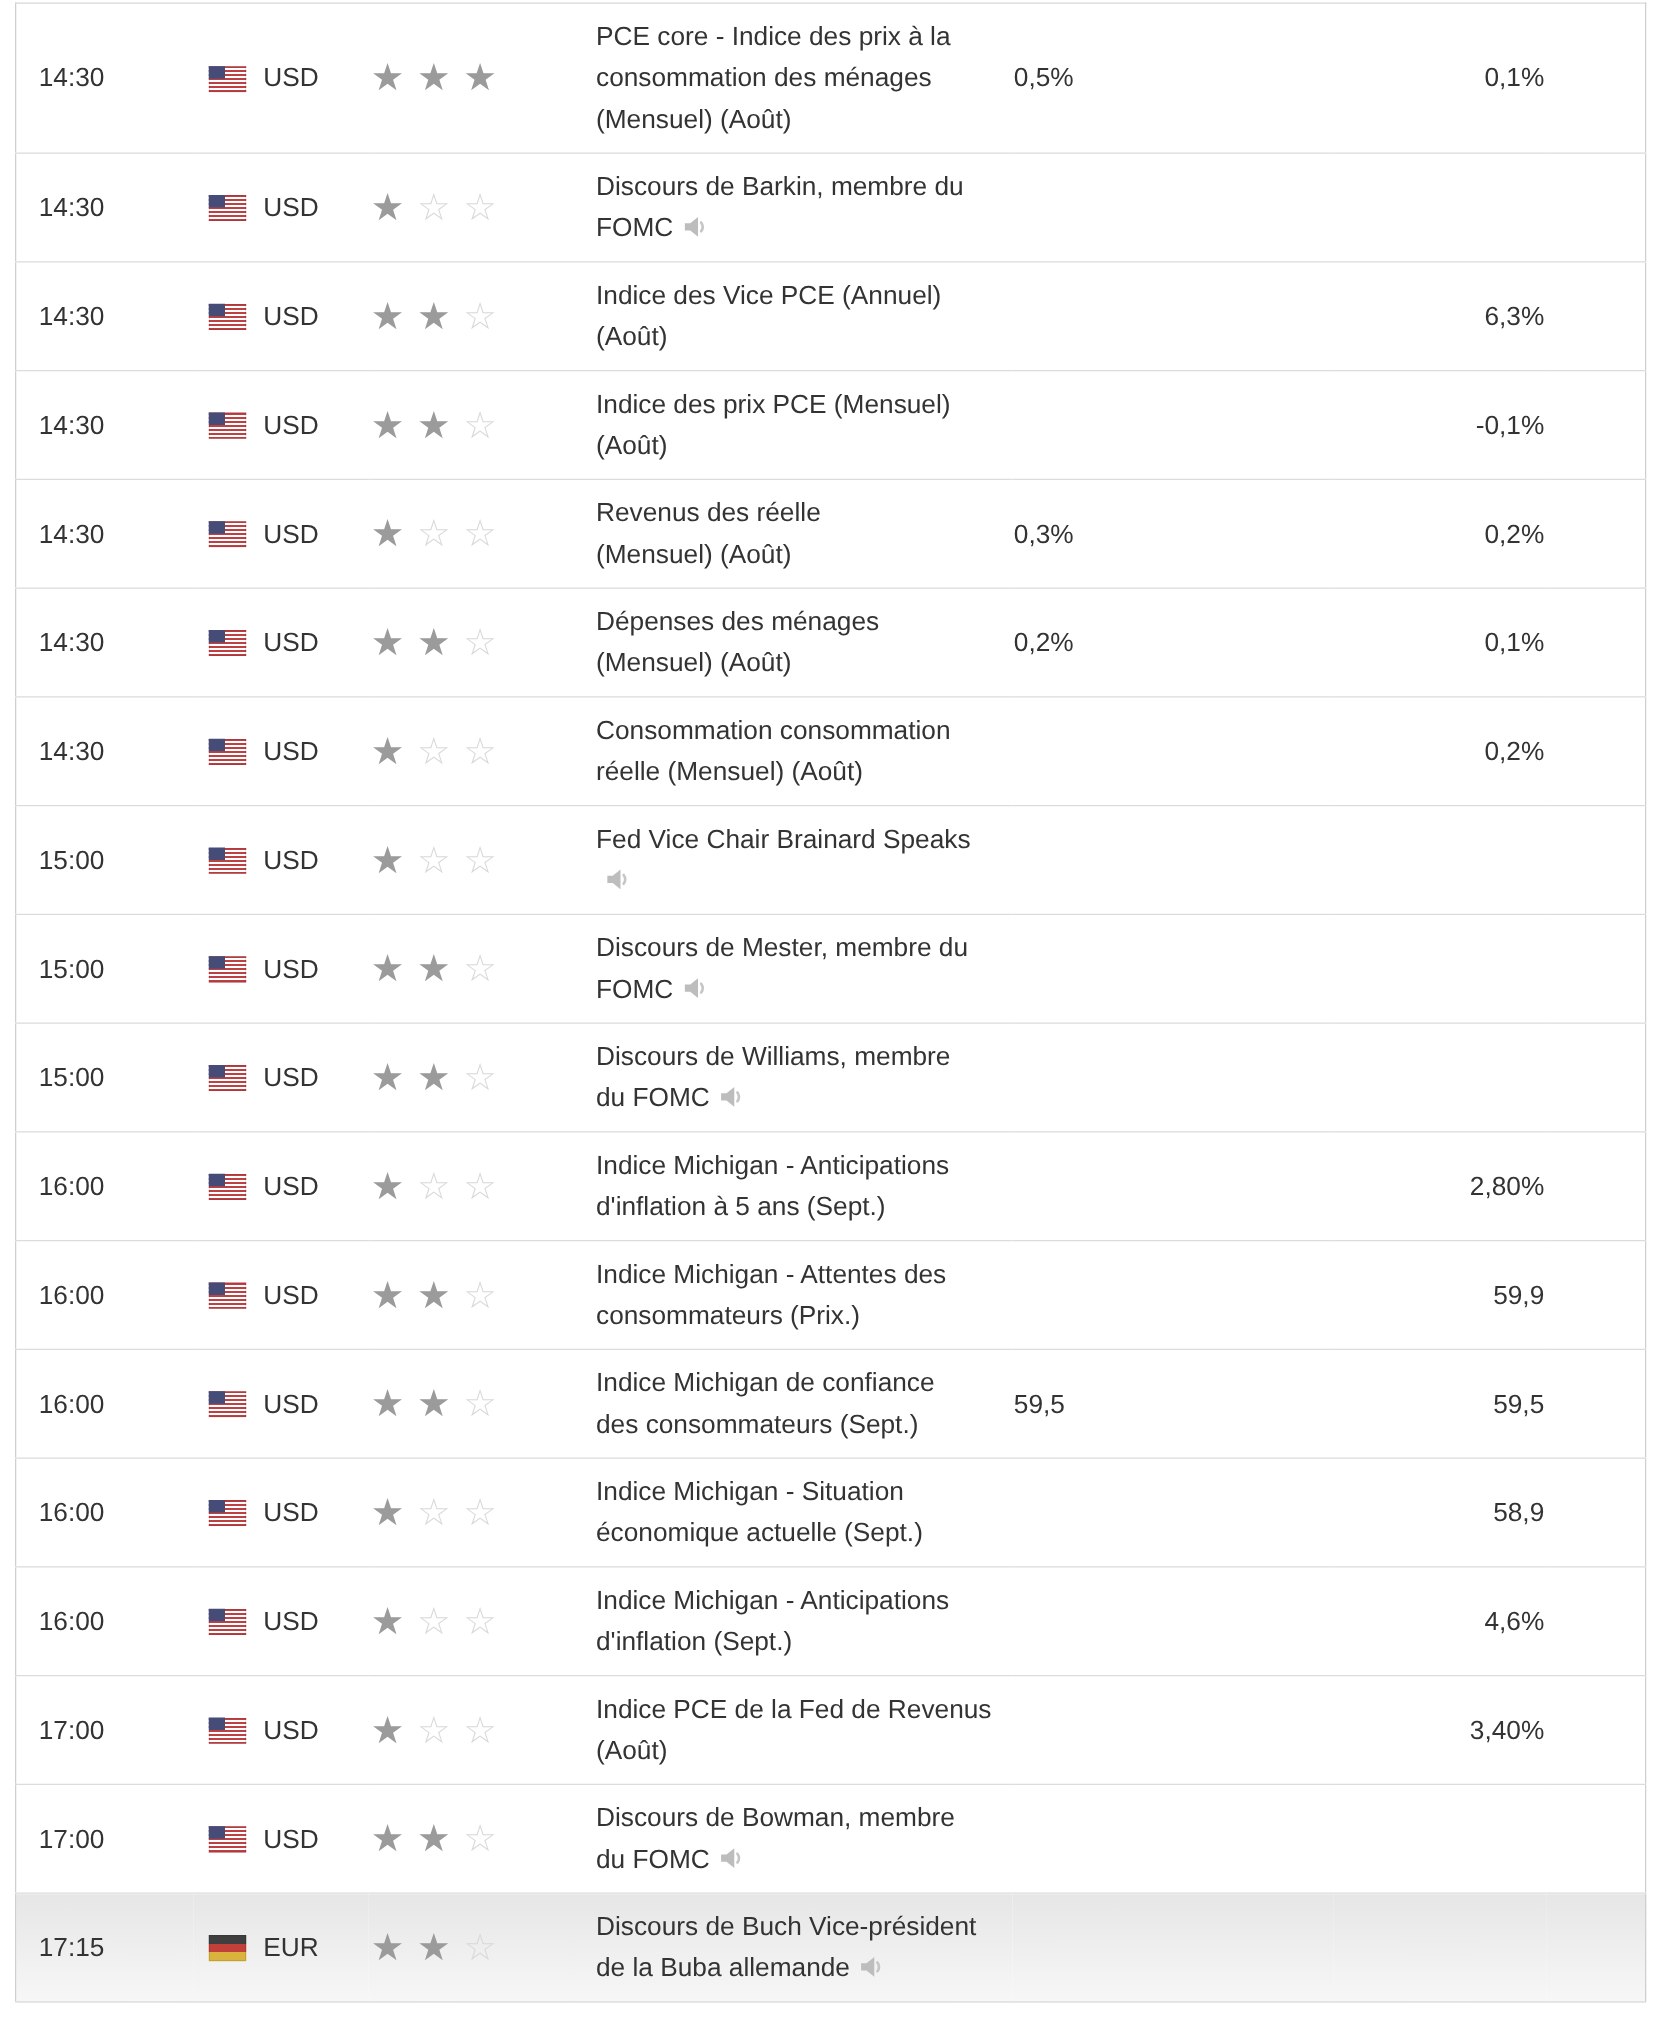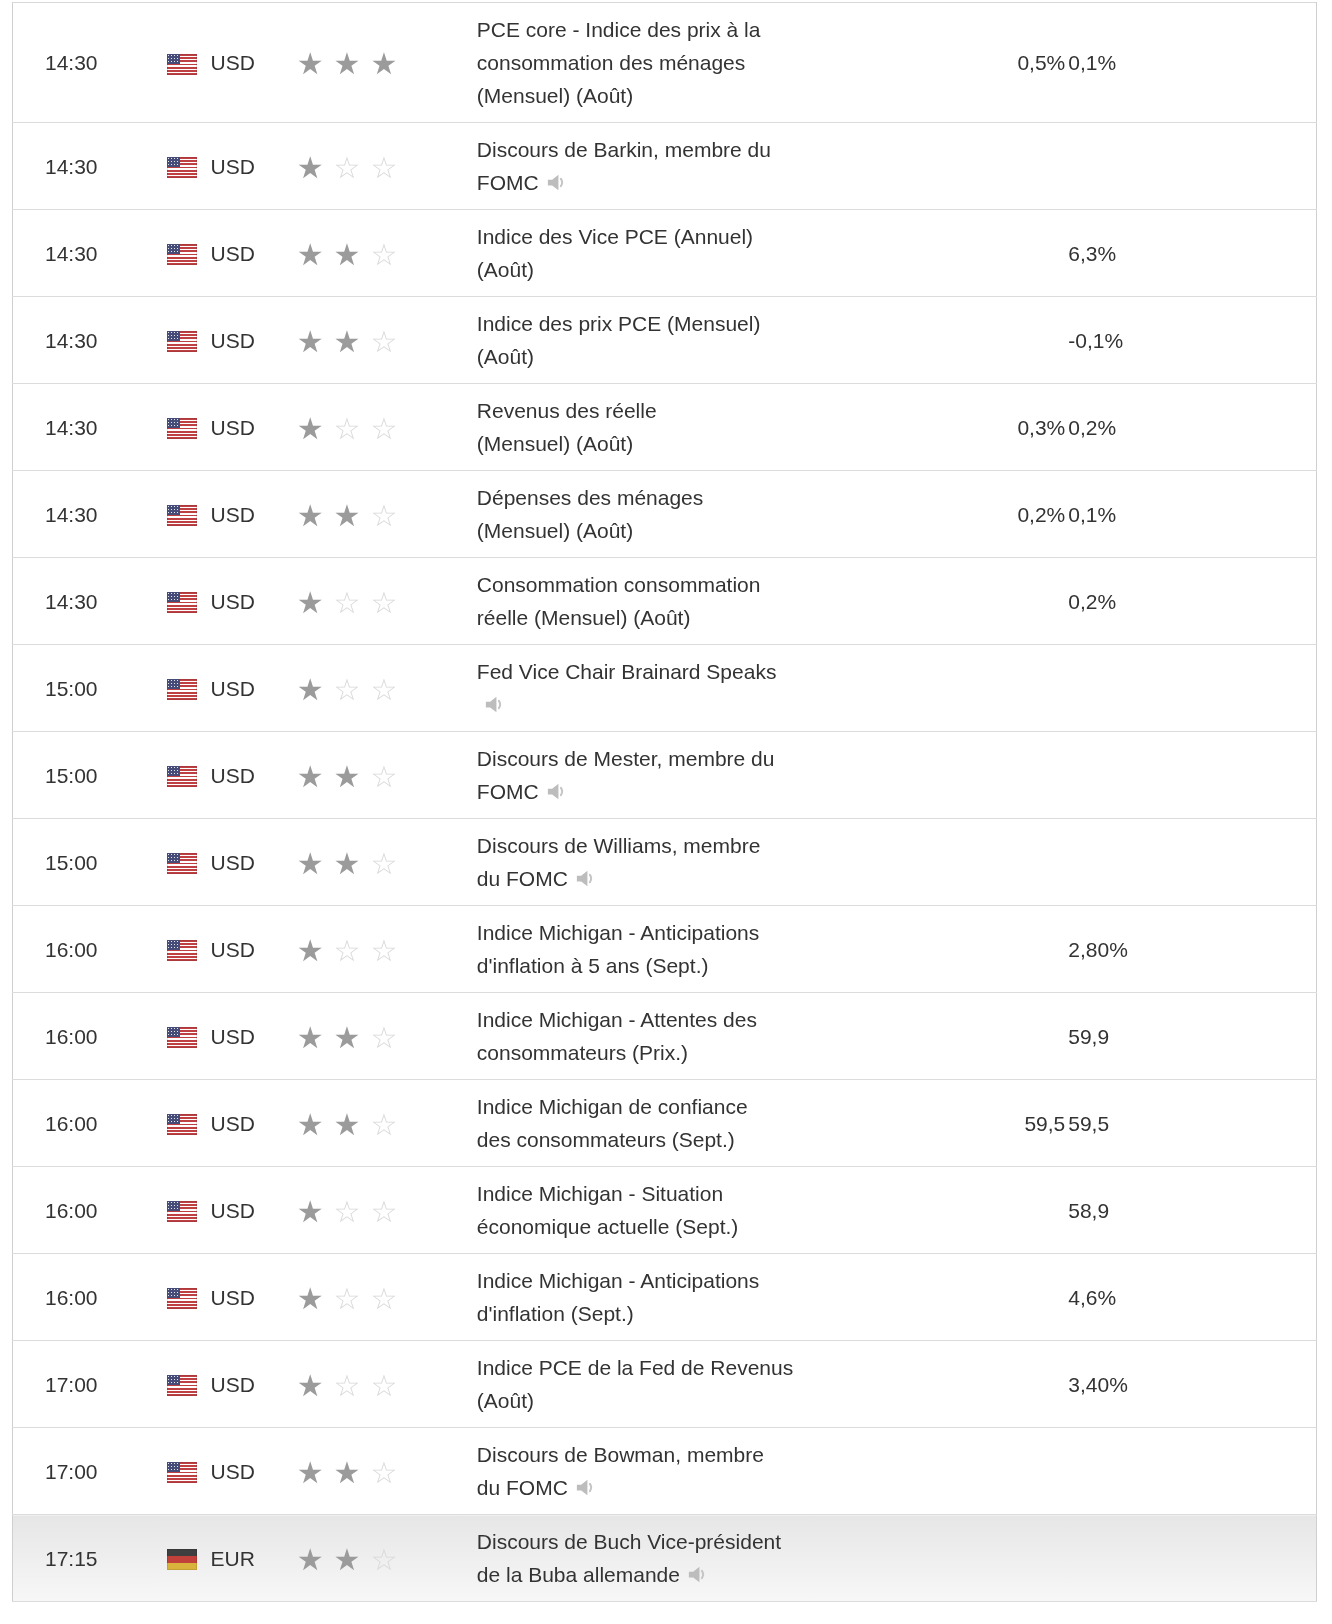--- a/index.html
+++ b/index.html
@@ -26,36 +26,37 @@
   }
   table.cal td {
     border-bottom: 1px solid #dcdcdc;
     vertical-align: middle;
     padding-top: 10px;
     padding-bottom: 10px;
     font-size: 21px;
     line-height: 33px;
     color: #333333;
   }
-  td.c-time { padding-left: 32px; }
+  td.c-time { padding-left: 18px; }
   td.c-cur  { padding-left: 12px; white-space: nowrap; }
   td.c-imp  { padding-left: 2px; white-space: nowrap; }
   td.c-event {
     padding-left: 17px;
     padding-right: 6px;
     white-space: pre-line;
     color: #2b2b2b;
   }
   td.c-cons {
-    text-align: right;
+    text-align: left;
     color: #6b6b6b;
     padding-right: 2px;
     margin-top: 32px;
   }
   td.c-prev {
+    text-align: right;
     color: #1c1c1c;
     padding-right: 2px;
     margin-top: 28px;
   }
   td.c-fill { }
 
   
   .star {
     font-family: "DejaVu Sans", sans-serif;
     font-size: 30px;

